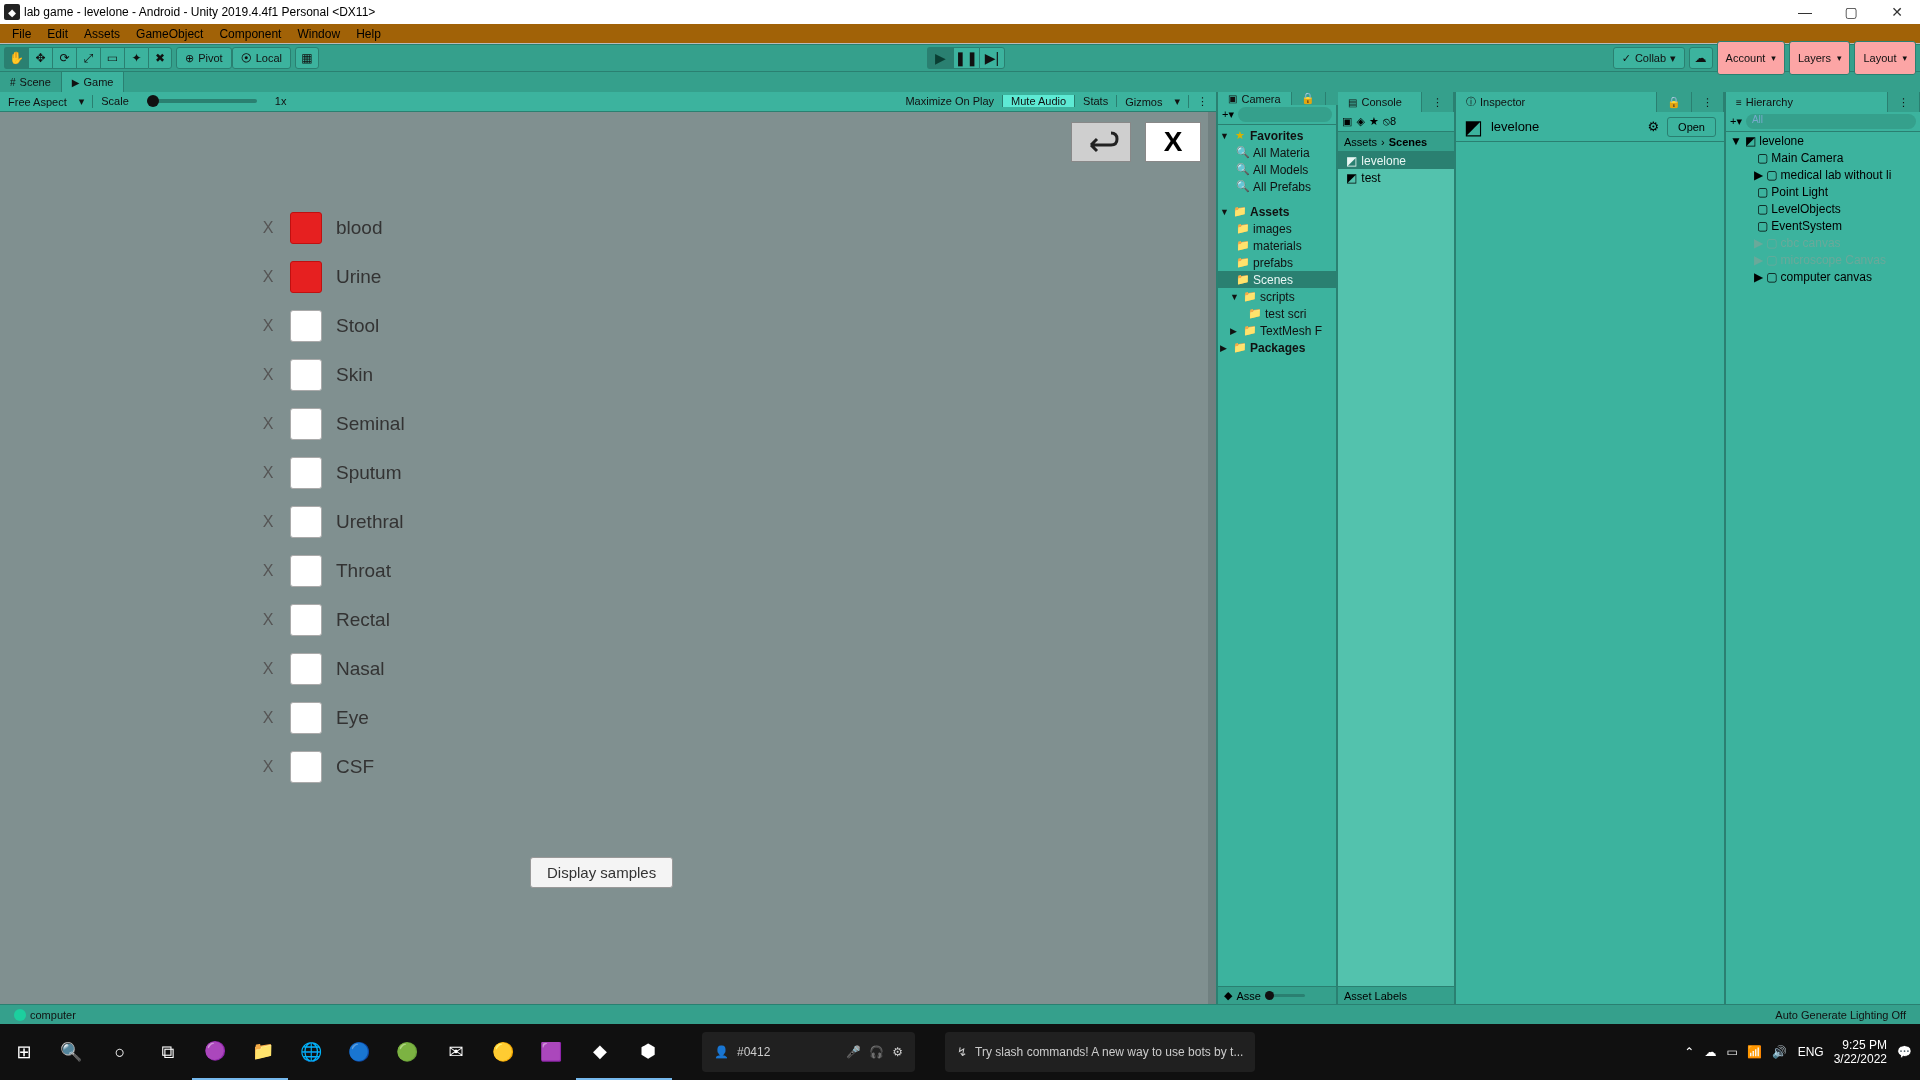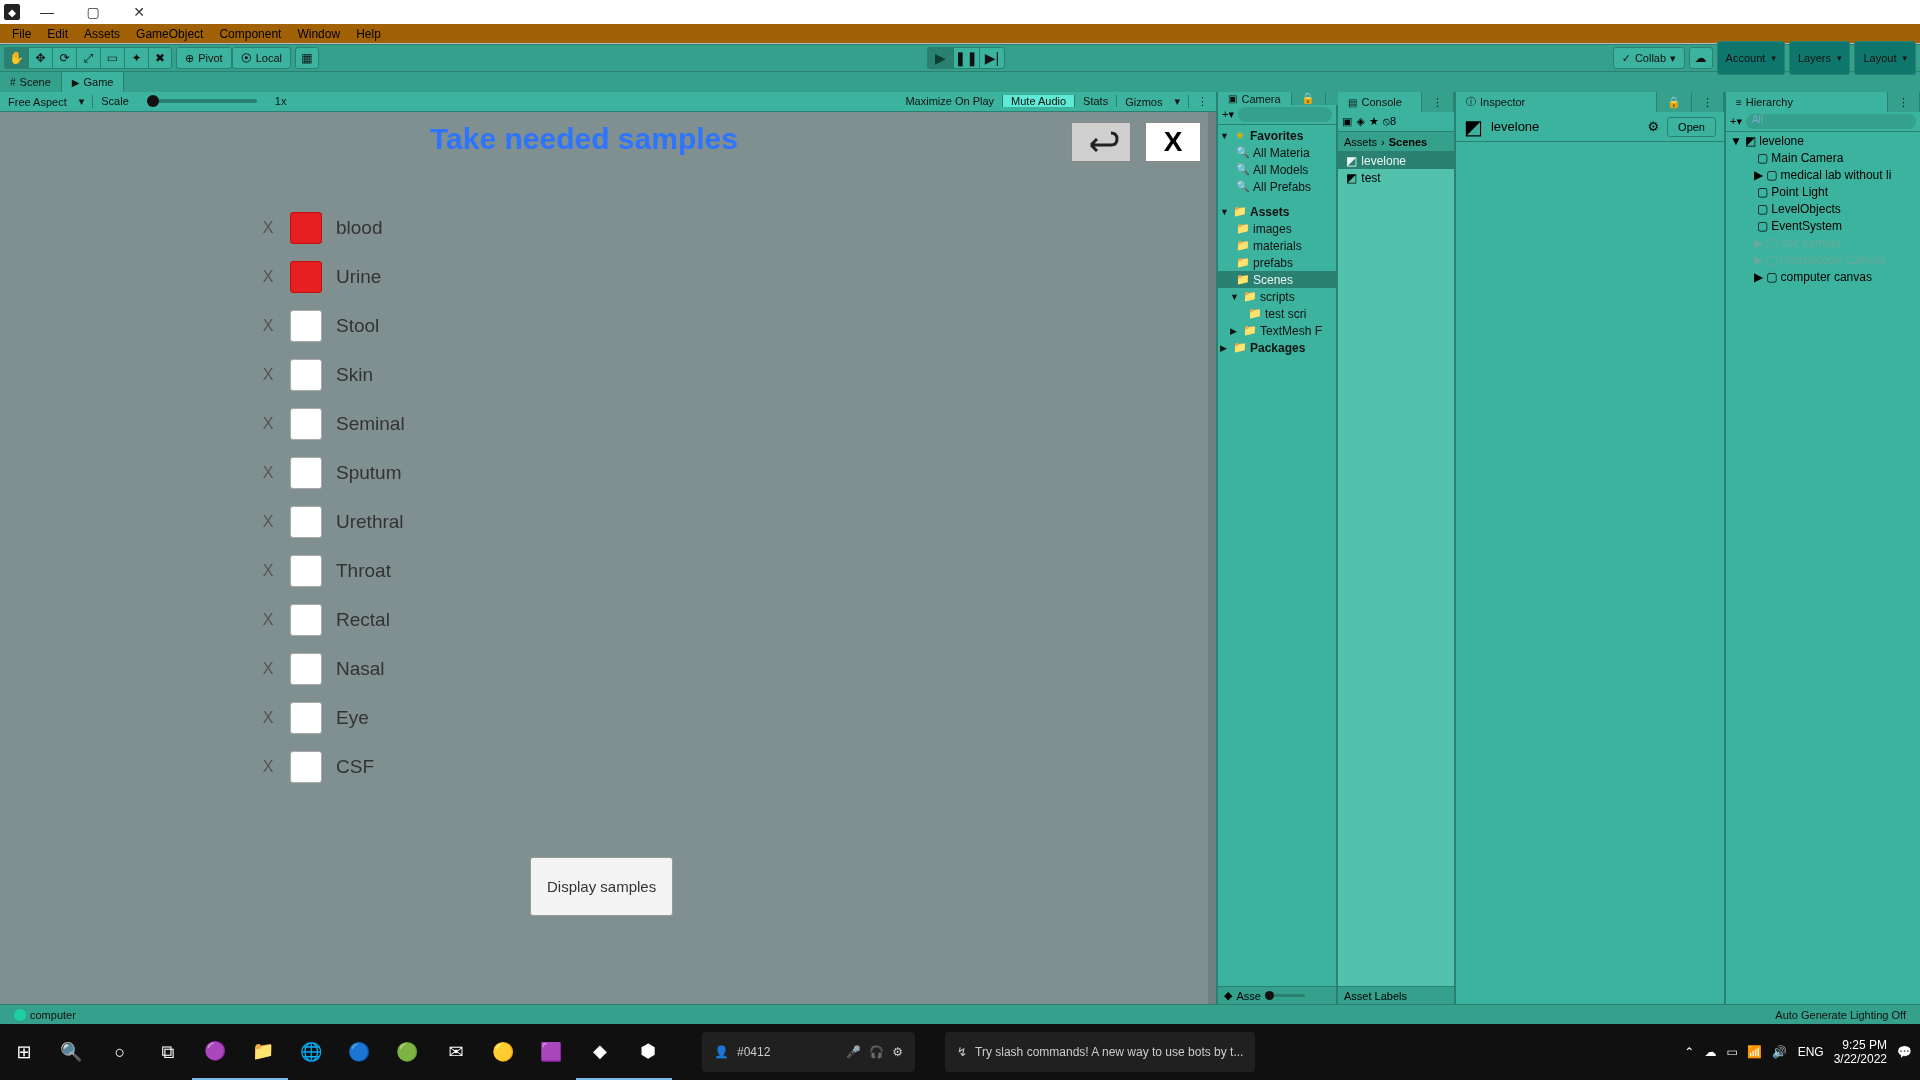--- a/index.html
+++ b/index.html
@@ -20,21 +20,21 @@
 .tool { width:24px; height:22px; background:#3cb39e; border:1px solid #2a8071; border-radius:3px; display:flex; align-items:center; justify-content:center; font-size:12px; color:#111;}
 .tool.active { background:#2a8071; }
 .toolgroup { display:flex; gap:0; }
 .toolgroup .tool { border-radius:0; border-right:none; }
 .toolgroup .tool:first-child { border-top-left-radius:3px; border-bottom-left-radius:3px;}
 .toolgroup .tool:last-child { border-top-right-radius:3px; border-bottom-right-radius:3px; border-right:1px solid #2a8071;}
 .pill { height:22px; padding:0 8px; background:#3cb39e; border:1px solid #2a8071; border-radius:3px; display:flex; align-items:center; font-size:11px; color:#111; gap:4px;}
 .toolbar .spacer { flex:1; }
 .play { width:26px; height:22px; display:flex; align-items:center; justify-content:center; font-size:14px; color:#111;}
 .play.active { color:#0a3e33; }
-.dropdown { height:22px; padding:16px 8px; background:#0f766e; border:1px solid #2a8071; border-radius:3px; display:flex; align-items:center; font-size:11px; color:#111; gap:6px;}
+.dropdown { height:22px; padding:16px 8px; background:#fca5a5; border:1px solid #2a8071; border-radius:3px; display:flex; align-items:center; font-size:11px; color:#111; gap:6px;}
 .dropdown::after { content:"▾"; font-size:9px; }
 
 
 .tabrow { height:20px; background:#35a08c; display:flex; align-items:stretch; font-size:11px; }
 .tab { padding:0 10px; display:flex; align-items:center; gap:4px; background:#35a08c; color:#111; border-right:1px solid #2a8071;}
 .tab.active { background:#3cb39e; }
 .tab .ico { font-size:10px; }
 
 
 .main { height:calc(1080px - 24px - 20px - 28px - 20px - 20px - 56px); display:flex; background:#3cb39e; }
@@ -54,21 +54,21 @@
 
 .game-title { color:#2f74ff; font-size:30px; font-weight:bold; position:absolute; left:430px; top:10px; }
 .back-btn { position:absolute; right:85px; top:10px; width:60px; height:40px; background:#cfcfcf; border:1px solid #888; display:flex; align-items:center; justify-content:center; font-size:26px;}
 .close-btn { position:absolute; right:15px; top:10px; width:56px; height:40px; background:#fff; border:1px solid #888; display:flex; align-items:center; justify-content:center; font-size:28px; font-weight:bold;}
 
 .sample-list { position:absolute; left:260px; top:100px; display:flex; flex-direction:column; gap:17px; }
 .sample-row { display:flex; align-items:center; gap:14px; font-size:19px; color:#333;}
 .sample-row .x { color:#555; font-size:16px; width:16px; text-align:center;}
 .sample-row .box { width:32px; height:32px; border:1px solid #aaa; background:#fff; border-radius:3px;}
 .sample-row .box.red { background:#e62020; border-color:#c01010; }
-.display-btn { position:absolute; left:530px; top:745px; padding:20px 16px; background:#f4f4f4; border:1px solid #999; border-radius:3px; font-size:15px; color:#333;}
+.display-btn { position:absolute; left:530px; top:745px; padding:6px 16px; background:#f4f4f4; border:1px solid #999; border-radius:3px; font-size:15px; color:#333;}
 
 
 .project-col { width:120px; display:flex; flex-direction:column; border-right:2px solid #2a8071;}
 .panel-toolbar { height:20px; background:#3cb39e; display:flex; align-items:center; font-size:11px; padding:0 4px; gap:4px; border-bottom:1px solid #2a8071;}
 .search { flex:1; height:15px; background:#35a08c; border-radius:8px; }
 .tree { flex:1; background:#3cb39e; overflow:hidden; font-size:12px; color:#111; padding-top:2px;}
 .tree .row { display:flex; align-items:center; height:17px; gap:3px; padding-left:2px;}
 .tree .row.sel { background:#2a8071; color:#e9f7f4; }
 .tree .arrow { width:10px; font-size:9px; color:#111;}
 .tree .ico { width:14px; font-size:11px; text-align:center;}
@@ -110,20 +110,21 @@
 .tb-tray { margin-left:auto; display:flex; align-items:center; gap:10px; padding-right:8px;}
 .tb-clock { text-align:right; font-size:12px; line-height:14px;}
 
 svg { display:block; }
 </style>
 </head>
 <body>
 
 <div class="titlebar">
   <div class="logo">◆</div>
+  <div class="title">lab game - levelone - Android - Unity 2019.4.4f1 Personal &lt;DX11&gt;</div>
   <div class="winbtn">—</div>
   <div class="winbtn">▢</div>
   <div class="winbtn">✕</div>
 </div>
 
 <div class="menubar">
   <div class="item">File</div>
   <div class="item">Edit</div>
   <div class="item">Assets</div>
   <div class="item">GameObject</div>
@@ -211,21 +212,20 @@
         <div class="vt-seg">Stats</div>
         <div class="vt-seg">
             <span>Gizmos</span>
             <span>▾</span>
           </div>
         <div class="vt-seg noborder">⋮</div>
       </div>
     </div>
     <div class="game-surface">
       <div class="scrollbar-v"></div>
-      <div class="game-title">Take needed samples</div>
       <div class="back-btn">
         <svg width="40" height="24" viewBox="0 0 40 24">
             <path d="M30 6 Q36 6 36 12 Q36 18 30 18 L10 18 M10 18 L16 12 M10 18 L16 24" stroke="#222" stroke-width="3" fill="none" transform="translate(0,-3)"></path>
           </svg>
       </div>
       <div class="close-btn">X</div>
       <div class="sample-list" id="sample-list">
           <div class="sample-row">
             <span class="x">X</span>
             <span class="box red"></span>

